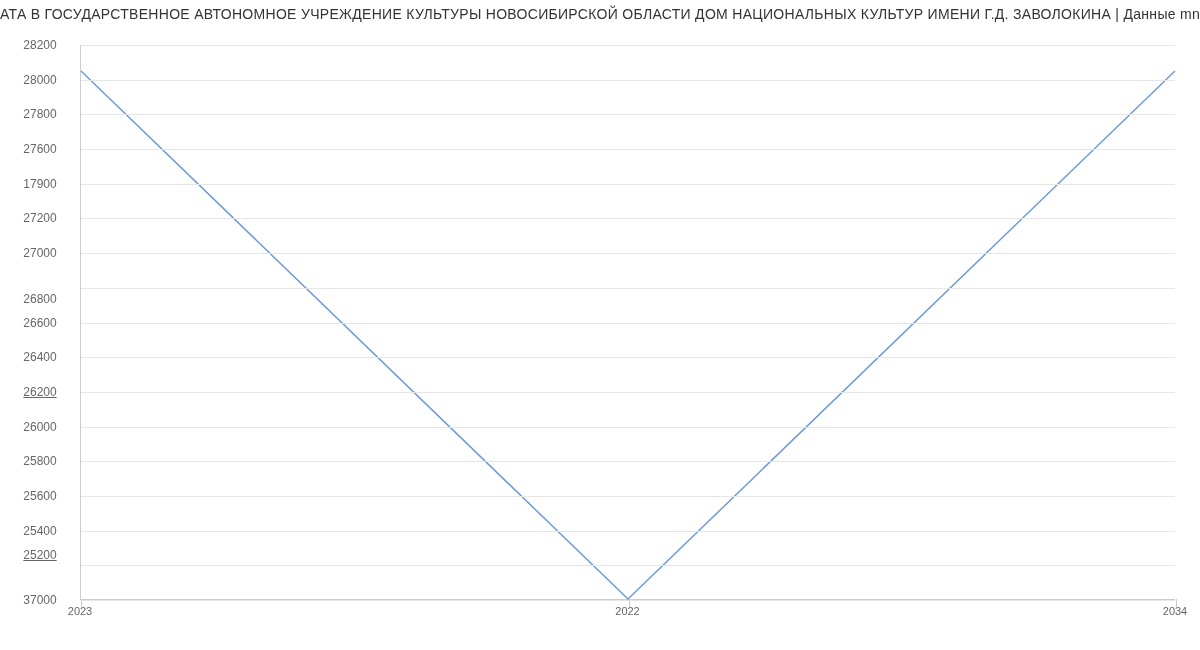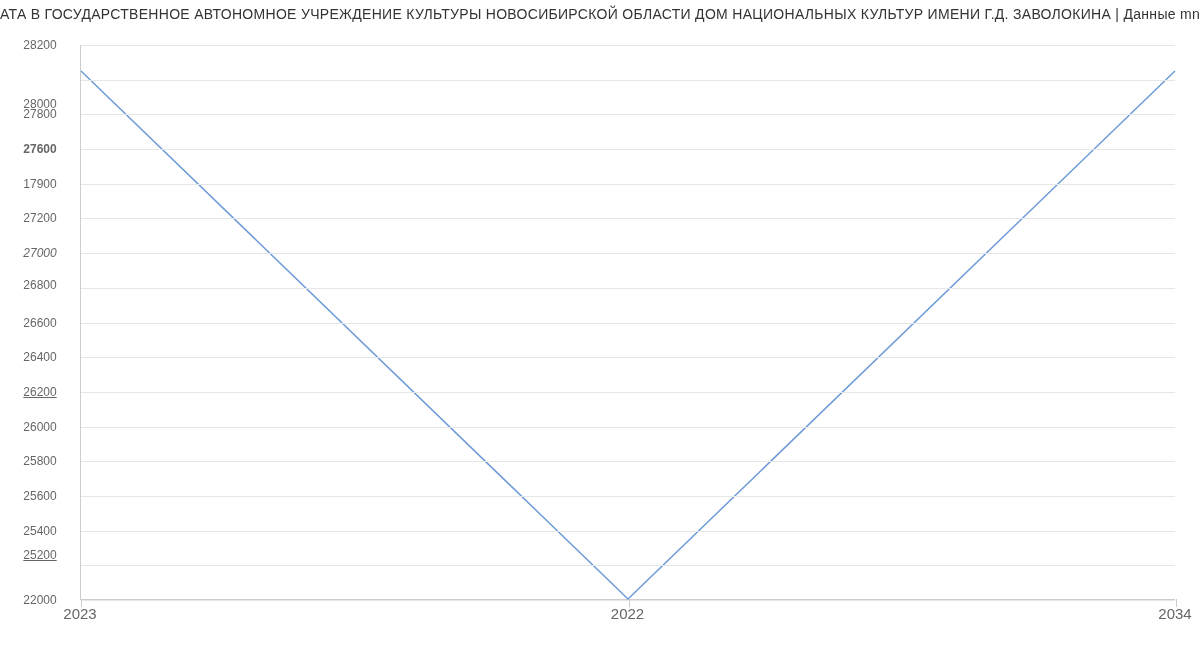--- a/index.html
+++ b/index.html
@@ -44,21 +44,21 @@
     right: 1125px;
     width: 70px;
     text-align: center;
     font-size: 12px;
     color: #666666;
     transform: translateY(-50%);
   }
   .xlabel {
     position: absolute;
     top: 605px;
-    font-size: 15px;
+    font-size: 11px;
     color: #666666;
     transform: translateX(-50%);
   }
   .tick {
     position: absolute;
     width: 1px;
     height: 8px;
     background: #cccccc;
     bottom: -8px;
   }
@@ -96,35 +96,35 @@
     <div class="gridline" style="top: 104.062px;"></div>
     <div class="gridline" style="top: 69.375px;"></div>
     <div class="gridline" style="top: 34.6875px;"></div>
     <div class="gridline" style="top: 0px;"></div>
     <div class="tick" style="left: 0px;"></div>
     <div class="tick" style="left: 547.5px;"></div>
     <div class="tick" style="left: 1095px;"></div>
   </div>
 
 <div id="ylabels">
-    <div class="ylabel" style="top: 600px;">22000</div>
+    <div class="ylabel" style="top: 600px;">37000</div>
     <div class="ylabel" style="top: 555px; text-decoration: underline;">25200</div>
     <div class="ylabel" style="top: 530.625px;">25400</div>
     <div class="ylabel" style="top: 495.938px;">25600</div>
     <div class="ylabel" style="top: 461.25px;">25800</div>
     <div class="ylabel" style="top: 426.562px;">26000</div>
     <div class="ylabel" style="top: 391.875px; text-decoration: underline;">26200</div>
     <div class="ylabel" style="top: 357.188px;">26400</div>
     <div class="ylabel" style="top: 322.5px;">26600</div>
-    <div class="ylabel" style="top: 285px;">26800</div>
-    <div class="ylabel" style="top: 253.125px; font-style: italic;">27000</div>
+    <div class="ylabel" style="top: 299px;">26800</div>
+    <div class="ylabel" style="top: 253.125px;">27000</div>
     <div class="ylabel" style="top: 218.438px;">27200</div>
     <div class="ylabel" style="top: 183.75px;">17900</div>
-    <div class="ylabel" style="top: 149.062px; font-weight: bold;">27600</div>
+    <div class="ylabel" style="top: 149.062px;">27600</div>
     <div class="ylabel" style="top: 114.375px;">27800</div>
-    <div class="ylabel" style="top: 79.6875px; margin-top: 24px;">28000</div>
+    <div class="ylabel" style="top: 79.6875px;">28000</div>
     <div class="ylabel" style="top: 45px;">28200</div>
   </div>
 <div id="xlabels">
     <div class="xlabel" style="left: 80px;">2023</div>
     <div class="xlabel" style="left: 627.5px;">2022</div>
     <div class="xlabel" style="left: 1175px;">2034</div>
   </div>
 
 </body></html>

